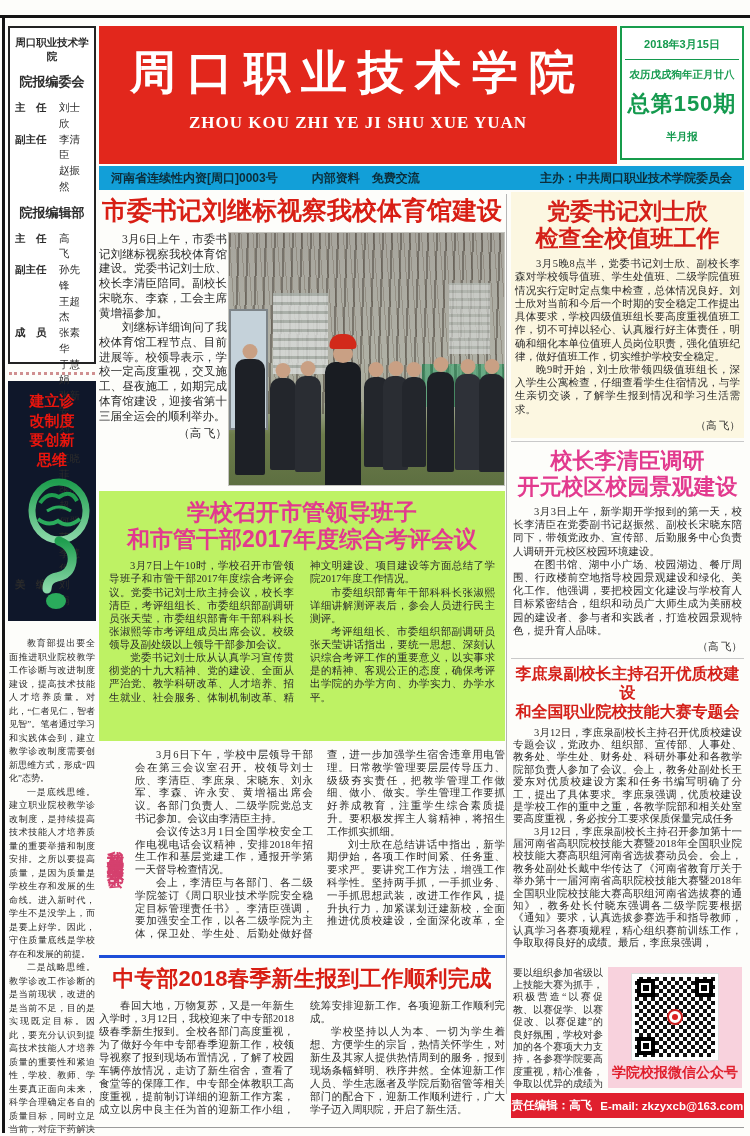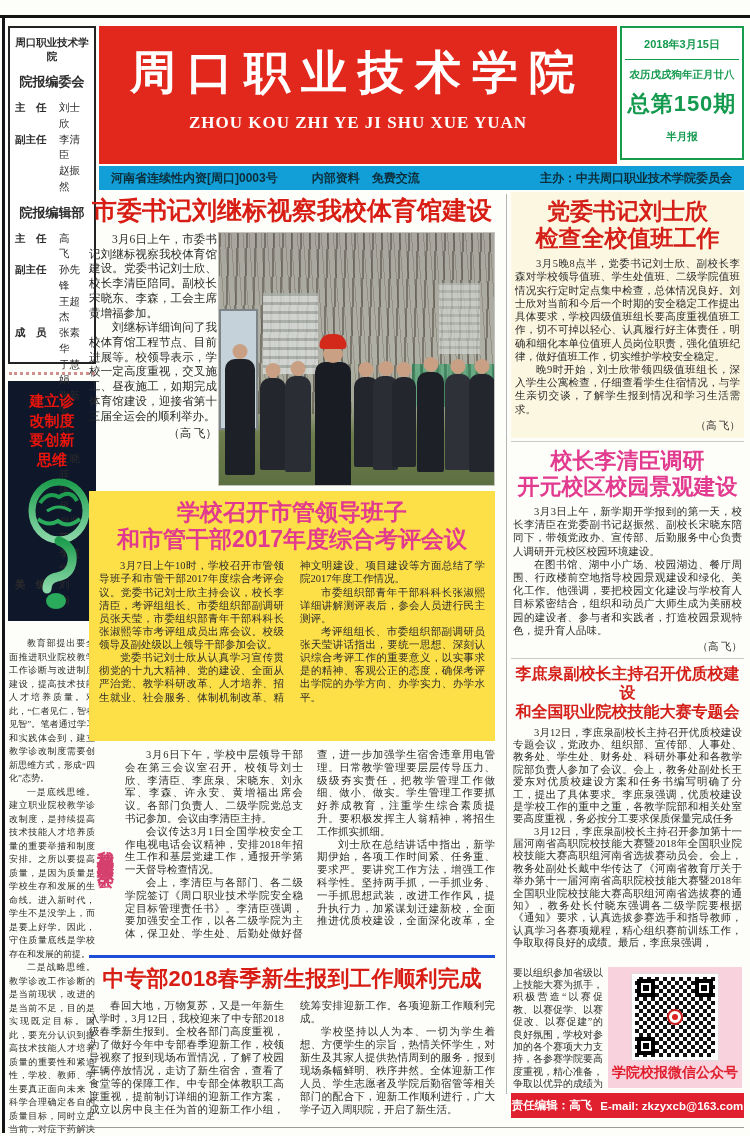--- a/index.html
+++ b/index.html
@@ -33,21 +33,21 @@
   .d-date{font-size:11px;font-weight:700;padding:9px 0 7px;border-bottom:1px solid #149a4e;margin:0 3px}
   .d-lunar{font-size:10.5px;font-weight:700;padding:8px 0 0}
   .d-issue{font-size:22px;font-weight:800;padding:7px 0 0;letter-spacing:1px}
   .d-freq{font-size:10.5px;font-weight:700;padding:11px 0 0}
   .infobar{position:absolute;left:99px;top:166px;width:645px;height:24px;background:#129fd8;color:#0c2d3a;
            font-family:"Liberation Sans",sans-serif;font-weight:700;font-size:12px;display:flex;align-items:center;
            padding:0 12px;box-sizing:border-box;gap:34px;white-space:nowrap}
   .org{margin-left:auto}
 
   
-  .maincol{position:absolute;left:89px;top:192px;width:406px;height:928px;overflow:hidden}
+  .maincol{position:absolute;left:99px;top:192px;width:406px;height:928px;overflow:hidden}
   .a1-head{margin:2px 0 5px;color:#d81e14;font-family:"Liberation Sans",sans-serif;font-weight:900;font-size:25px;
            text-align:center;white-space:nowrap}
   .a1-row{display:flex;gap:1px;height:254px}
   .a1-text{width:128px;flex:none;font-size:11.5px;line-height:1.28;text-align:justify}
   .a1-text p{margin:0;text-indent:2em}
   .byline{text-align:right;margin-top:3px}
   .photo{flex:1;position:relative;overflow:hidden;border:1px solid #c3c3bd;
          background:linear-gradient(180deg,#c9cbc6 0%,#bcbfb5 50%,#a3a995 68%,#6d7c4b 80%,#5d6f41 100%)}
   .ph-trees{position:absolute;left:0;right:0;top:0;height:72%;
      background:repeating-linear-gradient(92deg,rgba(58,50,42,.45) 0 2px,rgba(0,0,0,0) 2px 9px),
@@ -70,21 +70,21 @@
   .hatman::before{width:20px;height:18px;top:-17px}
   .hatman::after{content:"";position:absolute;left:50%;top:-28px;transform:translateX(-50%);
      width:27px;height:15px;border-radius:13px 13px 4px 4px;background:#d2291a}
   .pD{left:49%;bottom:7%;width:25px;height:90px}
   .pE{left:56%;bottom:6%;width:25px;height:94px;background:#2a2d33}
   .pF{left:63%;bottom:7%;width:24px;height:90px}
   .pG{left:72%;bottom:5%;width:27px;height:100px;background:#1d2026}
   .pH{left:82%;bottom:6%;width:26px;height:96px;background:#2e3138}
   .pI{left:91%;bottom:5%;width:26px;height:98px}
 
-  .pinkbox{background:#fde047;margin-top:5px;height:250px;box-sizing:border-box;padding:8px 10px 4px}
+  .pinkbox{background:#bef264;margin-top:5px;height:250px;box-sizing:border-box;padding:8px 10px 4px}
   .pb-title{color:#e23a8e;font-family:"Liberation Sans",sans-serif;font-weight:800;text-align:center;line-height:1.18;font-size:23px}
   .pb-body{margin-top:6px;columns:2;column-gap:16px;font-size:10.5px;line-height:1.25;text-align:justify;height:166px;overflow:hidden}
   .pb-body p{margin:0;text-indent:2em}
 
   .cadre{display:flex;gap:8px;margin-top:8px;height:198px;overflow:hidden}
   .cadre-title{flex:none;writing-mode:vertical-rl;text-orientation:upright;font-family:"Liberation Sans",sans-serif;
      font-weight:800;font-size:17px;color:#d5406e;letter-spacing:2px;line-height:1.4;width:28px;text-align:center}
   .cadre-body{flex:1;columns:2;column-gap:14px;font-size:10.5px;line-height:1.22;text-align:justify;overflow:hidden}
   .cadre-body p{margin:0;text-indent:2em}
 

